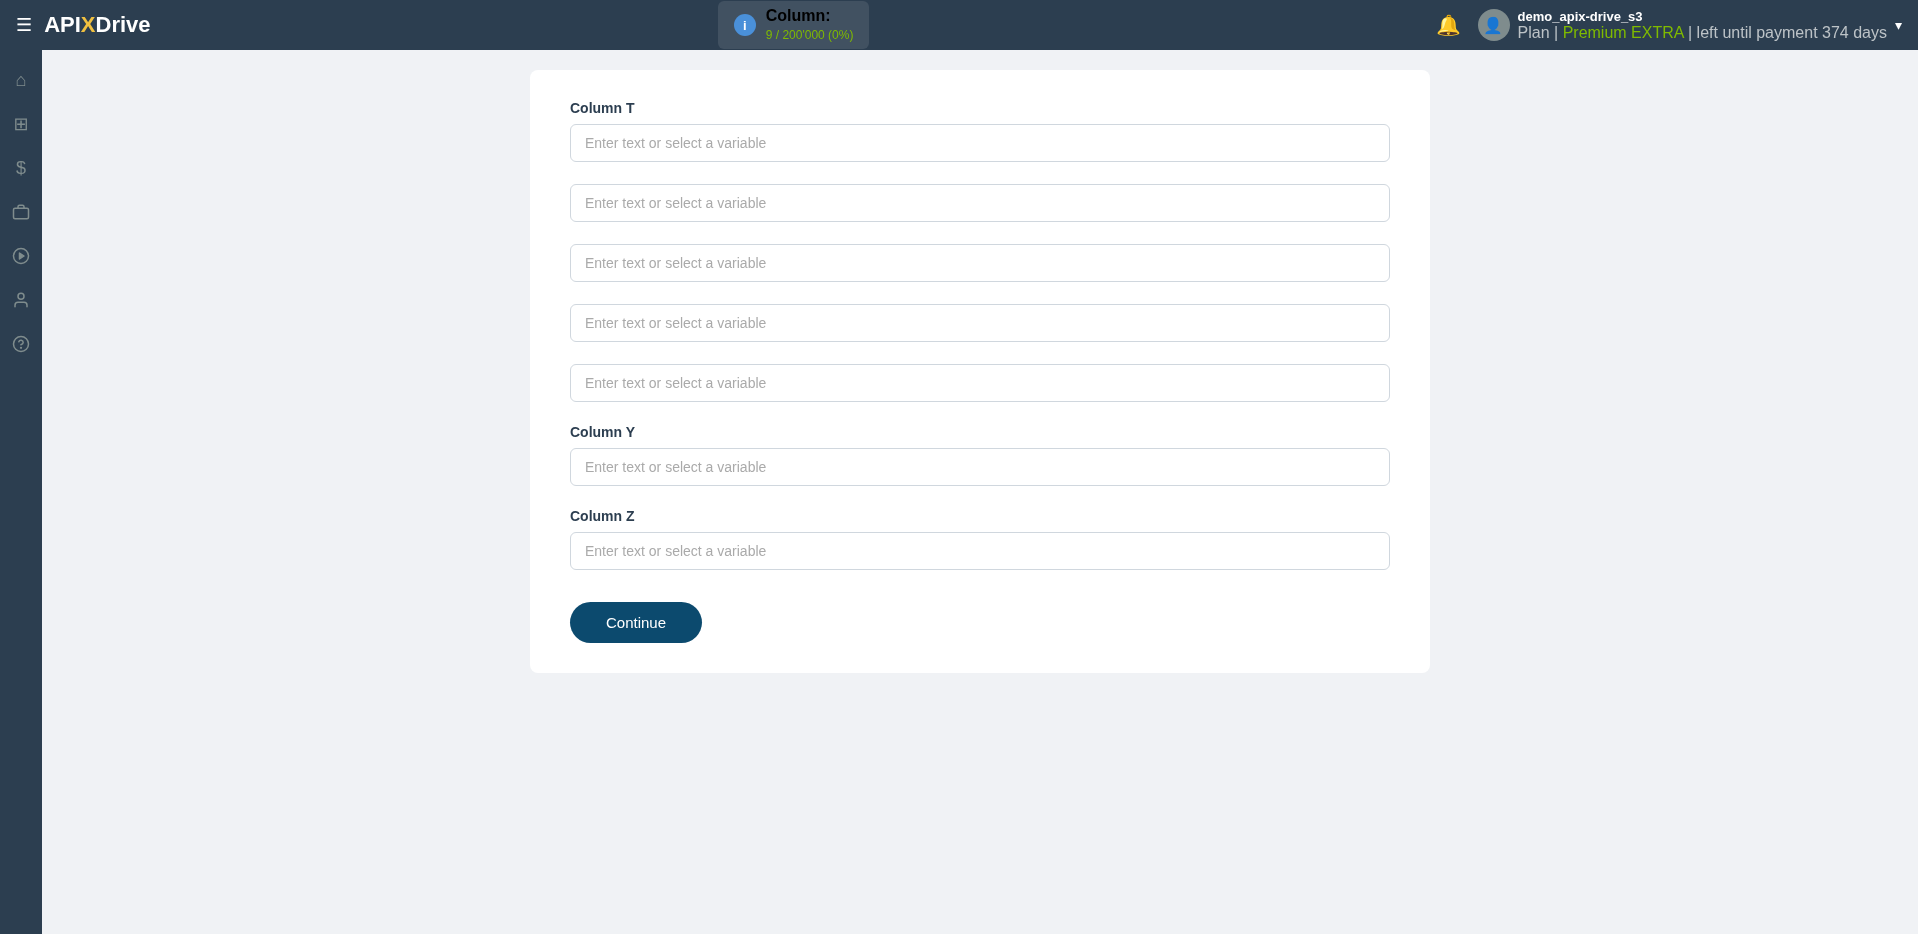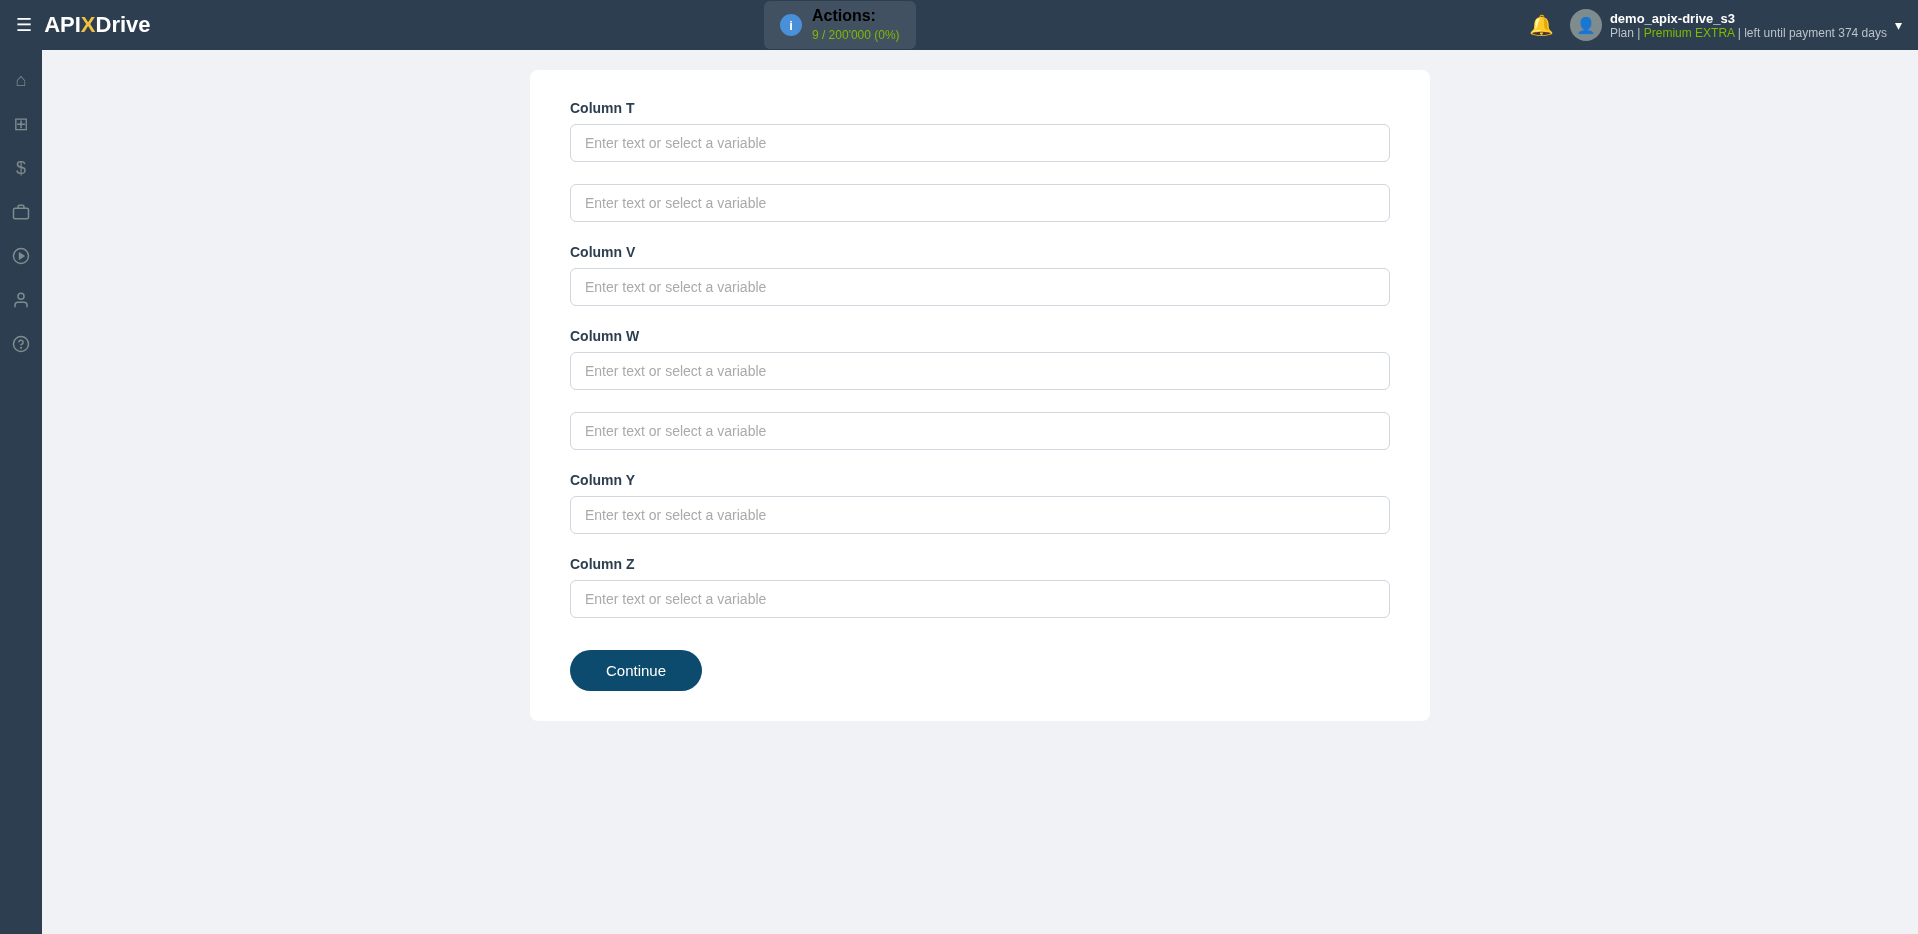--- a/index.html
+++ b/index.html
@@ -96,21 +96,21 @@
       font-size: 16px;
     }
     .user-info {
       color: #fff;
     }
     .user-name {
       font-size: 13px;
       font-weight: 600;
     }
     .user-plan {
-      font-size: 12px;
+      font-size: 16px;
       color: #bdc3c7;
     }
     .user-plan .plan-name {
       color: #7fba00;
     }
     .chevron-down {
       color: #fff;
       font-size: 14px;
     }
 
@@ -211,21 +211,21 @@
     <div class="logo">
       <span class="logo-api">API</span>
         <span class="logo-x">X</span>
         <span class="logo-drive">Drive</span>
     </div>
   </div>
 
   <div class="header-center">
     <div class="info-icon">i</div>
     <div>
-      <span class="actions-label">Actions:</span>
+      <span class="actions-label">Column:</span>
       <span class="actions-count">9 / 200'000 (0%)</span>
     </div>
   </div>
 
   <div class="header-right">
     <span class="bell-icon">🔔</span>
     <div class="user-section">
       <div class="avatar">
         <span>👤</span>
       </div>
@@ -276,22 +276,22 @@
     </div>
   </div>
 
   <div class="content-area">
     <div class="card">
 
       
       <div id="form-fields-container">
           <div class="field-group"><label class="field-label">Column T</label><input type="text" class="field-input" placeholder="Enter text or select a variable" style=""></div>
           <div class="field-group"><input type="text" class="field-input" placeholder="Enter text or select a variable" style=""></div>
-          <div class="field-group"><label class="field-label">Column V</label><input type="text" class="field-input" placeholder="Enter text or select a variable" style=""></div>
-          <div class="field-group"><label class="field-label">Column W</label><input type="text" class="field-input" placeholder="Enter text or select a variable" style=""></div>
+          <div class="field-group"><input type="text" class="field-input" placeholder="Enter text or select a variable" style=""></div>
+          <div class="field-group"><input type="text" class="field-input" placeholder="Enter text or select a variable" style=""></div>
           <div class="field-group"><input type="text" class="field-input" placeholder="Enter text or select a variable" style=""></div>
           <div class="field-group"><label class="field-label">Column Y</label><input type="text" class="field-input" placeholder="Enter text or select a variable" style=""></div>
           <div class="field-group"><label class="field-label">Column Z</label><input type="text" class="field-input" placeholder="Enter text or select a variable" style=""></div>
         </div>
 
       <button class="continue-btn">Continue</button>
     </div>
   </div>
 </div>
 

